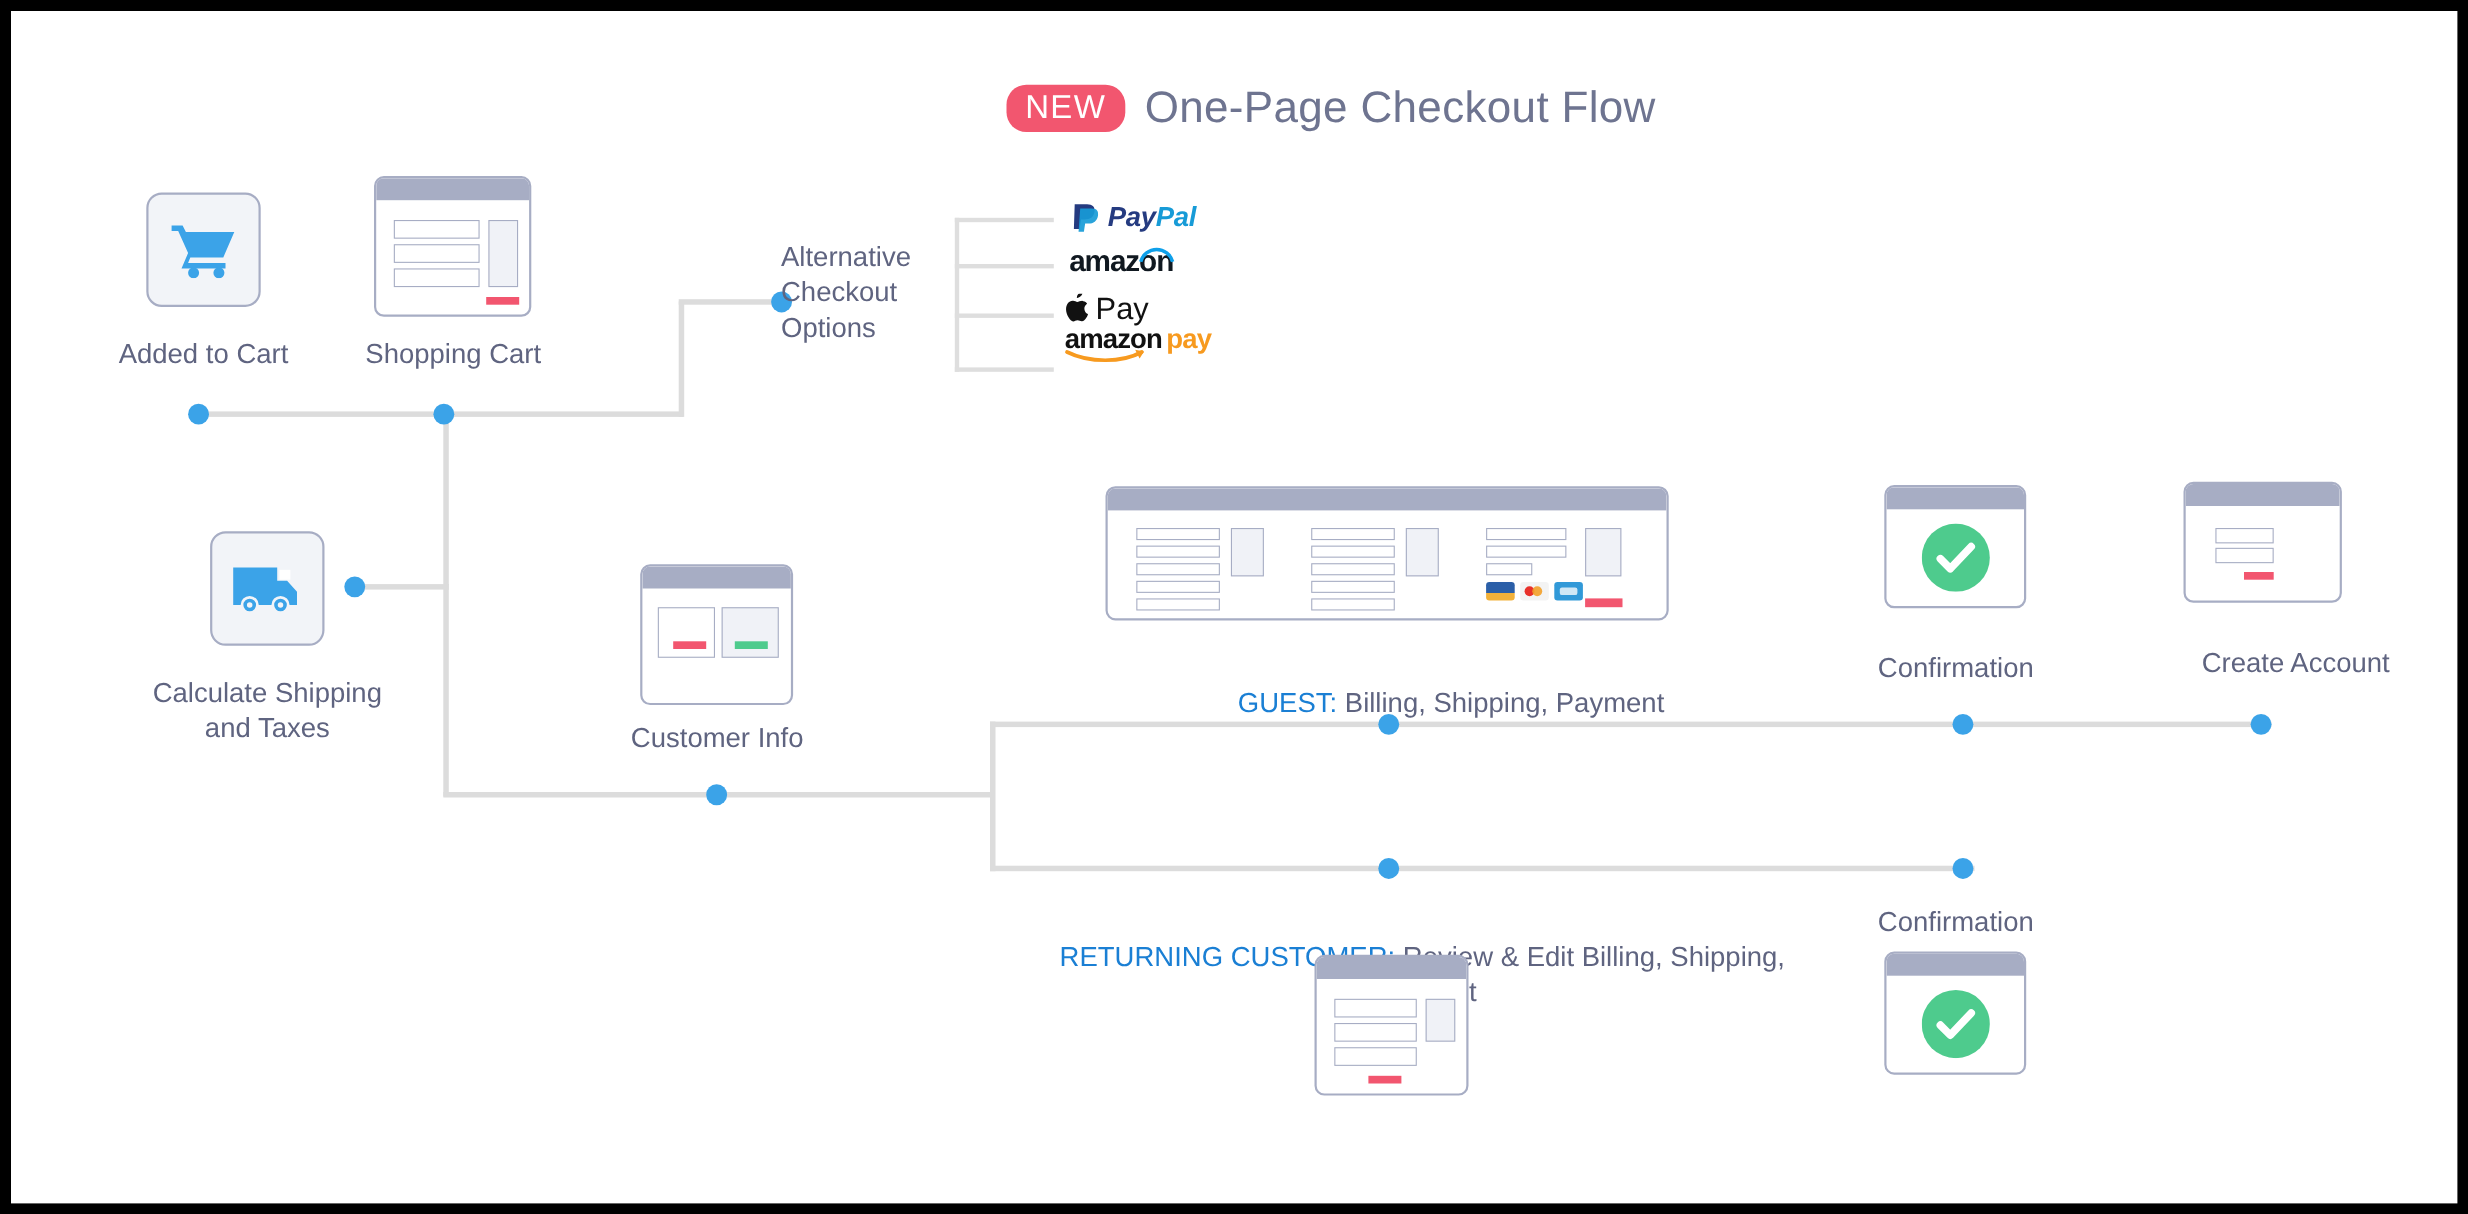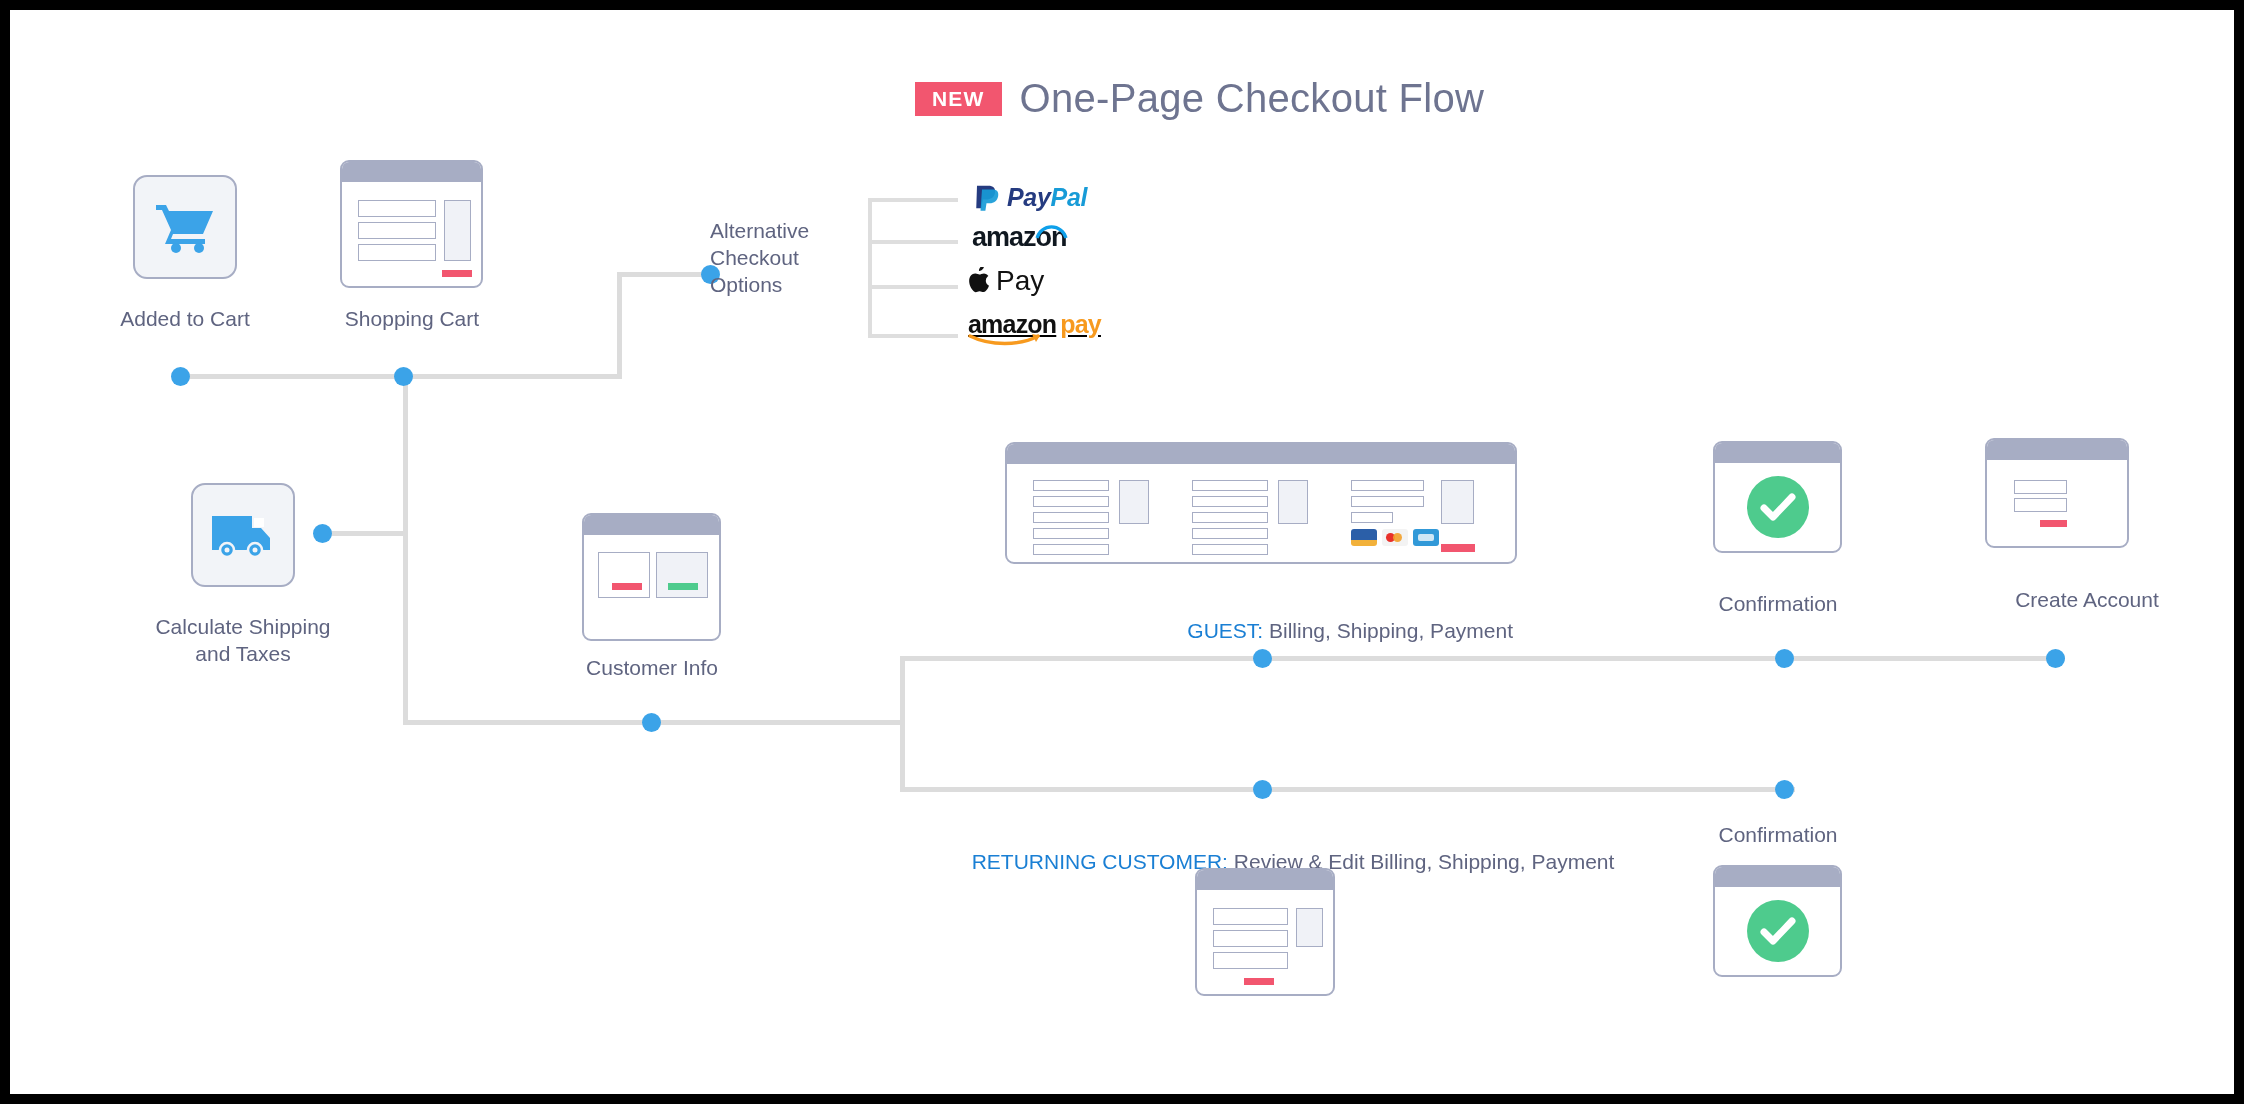--- a/index.html
+++ b/index.html
@@ -3,26 +3,26 @@
 <meta charset="utf-8">
 <style>
   html,body{margin:0;padding:0;background:#000;}
   body{width:2244px;height:1104px;overflow:hidden;font-family:"Liberation Sans",sans-serif;}
 
   #frame{position:absolute;left:10px;top:10px;width:2224px;height:1084px;background:#fff;overflow:hidden;}
   #canvas{position:absolute;left:0;top:0;width:2224px;height:1084px;}
 
   
   #title-row{position:absolute;left:905px;top:66px;display:flex;align-items:center;gap:18px;}
-  #new-badge{background:#f2566f;color:#fff;font-size:21px;font-weight:bold;letter-spacing:1.2px;
-             padding:6px 17px 7px 17px;line-height:1;}
+  #new-badge{background:#f2566f;color:#fff;font-size:30px;font-weight:normal;letter-spacing:1.2px;
+             padding:6px 17px 7px 17px;line-height:1;border-radius:18px;}
   #title-text{color:#6e7490;font-size:40px;letter-spacing:.3px;}
 
   
-  .label{position:absolute;color:#5f6480;font-size:21px;text-align:center;line-height:1.28;white-space:pre-line;}
+  .label{position:absolute;color:#5f6480;font-size:25px;text-align:center;line-height:1.28;white-space:pre-line;}
 
   
   .card{position:absolute;background:#fff;border:2px solid #a7adc4;border-radius:9px;box-sizing:border-box;overflow:hidden;}
   .card-bar{height:20px;background:#a7adc4;width:100%;}
   .card-body{position:relative;width:100%;height:calc(100% - 20px);}
 
   
   .tile{position:absolute;background:#f2f4f8;border:2px solid #a7adc4;border-radius:14px;box-sizing:border-box;
         display:flex;align-items:center;justify-content:center;}
 
@@ -154,21 +154,21 @@
   </div>
 
   <div class="paylogo" style="left:958px;top:255px;">
     <svg width="22" height="28" viewBox="0 0 22 28">
       <path d="M14.6 2.2c-.9 1-2.4 1.8-3.6 1.7-.2-1.4.5-2.8 1.3-3.7C13.2-.8 14.8-1.5 16 -1.5c.2 1.5-.4 2.9-1.4 3.7z" fill="#111"></path>
       <path d="M16.1 6.4c-2 0-3.7 1.1-4.7 1.1-1 0-2.5-1.1-4.1-1-2.1 0-4.1 1.2-5.1 3.1-2.2 3.8-.6 9.4 1.6 12.5 1 1.5 2.3 3.2 3.9 3.1 1.5-.1 2.1-1 3.9-1 1.8 0 2.4 1 4 .9 1.7 0 2.7-1.5 3.8-3 1.2-1.8 1.7-3.4 1.7-3.5-.1 0-3.2-1.3-3.3-4.9 0-3.1 2.5-4.5 2.6-4.6-1.4-2.1-3.6-2.4-4.3-2.5z" fill="#111"></path>
     </svg>
     <span class="apay" style="margin-left:6px;">Pay</span>
   </div>
 
-  <div class="paylogo" style="left:958px;top:300px;text-decoration:underline;">
+  <div class="paylogo" style="left:958px;top:284px;">
     <span class="amz">
       <span>amazon</span><em style="margin-left:4px;">pay</em>
     </span>
     <svg width="82" height="14" viewBox="0 0 82 14" style="position:absolute;left:0;top:22px;">
       <path d="M2 4 C22 14 52 14 70 4" fill="none" stroke="#f79a1f" stroke-width="3.4" stroke-linecap="round"></path>
       <path d="M64 2 L72 3.5 L68 10 z" fill="#f79a1f"></path>
     </svg>
   </div>
 
   <div class="card" style="left:572px;top:503px;width:139px;height:128px;">

